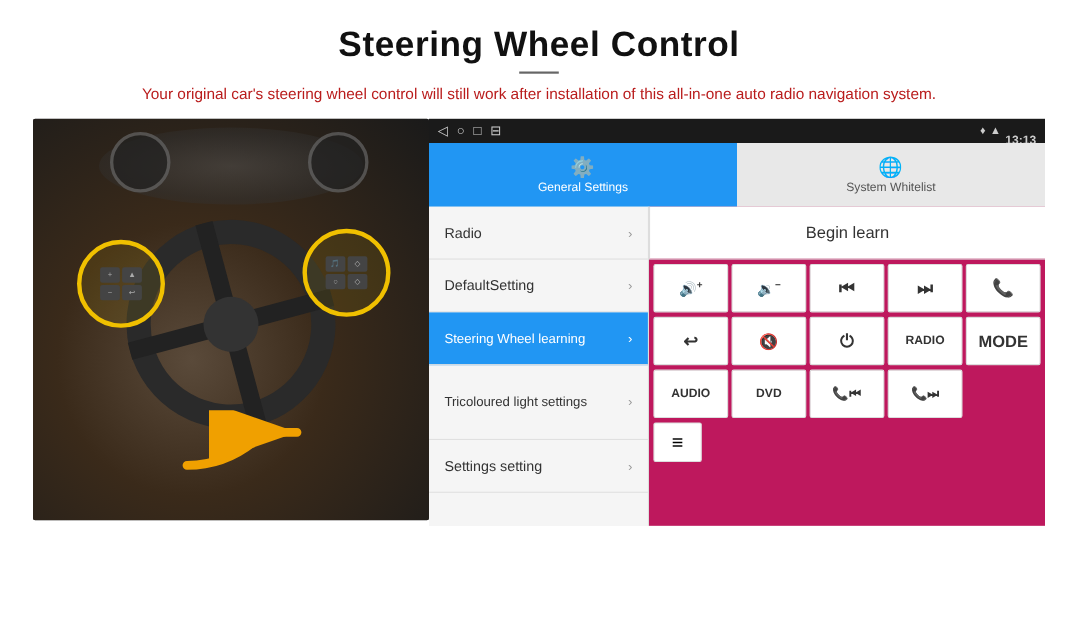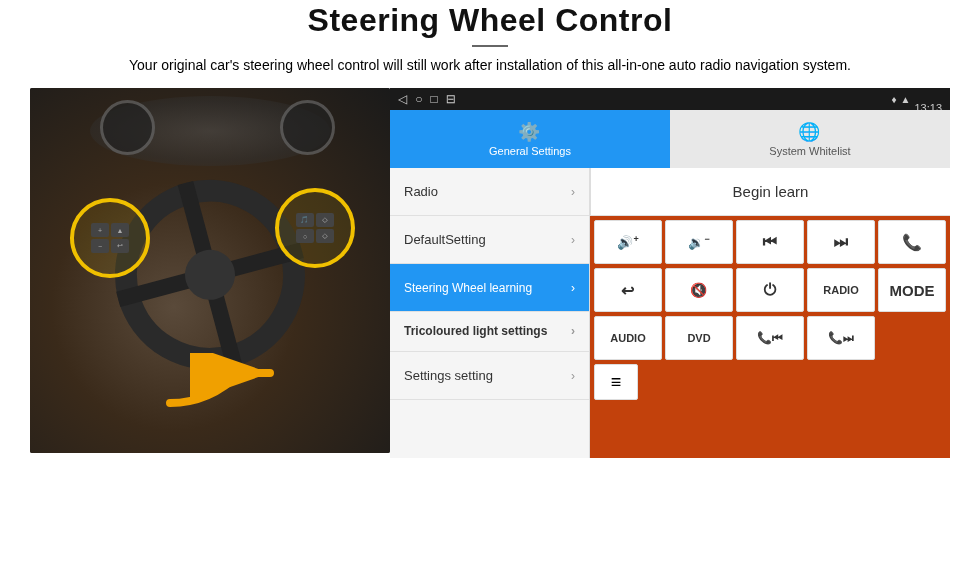--- a/index.html
+++ b/index.html
@@ -7,31 +7,31 @@
       width: 980px;
       height: 562px;
       font-family: Arial, sans-serif;
       background: #fff;
       overflow: hidden;
     }
 
     
     .header {
       text-align: center;
-      padding: 2px 40px 12px;
+      padding: 22px 40px 12px;
     }
     .header h1 {
       font-size: 32px;
       font-weight: 900;
       color: #111;
       letter-spacing: 0.5px;
     }
     .header p {
       font-size: 14px;
-      color: #000000;
+      color: #b91c1c;
       line-height: 1.5;
     }
 
     
     .main-content {
       display: flex;
       height: 370px;
       margin: 0 30px;
     }
 
@@ -229,21 +229,21 @@
       font-size: 12px;
       color: #999;
     }
     .menu-item.active .menu-chevron {
       color: white;
     }
 
     
     .controls-panel {
       flex: 1;
-      background: #c2410c;
+      background: #be185d;
       padding: 0;
     }
 
     
     .begin-learn-row {
       display: flex;
       align-items: center;
       height: 48px;
       background: #f5f5f5;
       border-bottom: 1px solid #e0e0e0;
@@ -368,21 +368,21 @@
     <div class="status-bar">
       <div class="status-bar-left">
         <span class="status-icon">◁</span>
         <span class="status-icon">○</span>
         <span class="status-icon">□</span>
         <span class="status-icon">⊟</span>
       </div>
       <div class="status-bar-right">
         <span style="font-size:10px;">♦</span>
         <span style="font-size:10px;">▲</span>
-        <span style="font-weight:normal;margin-top:17px;">13:13</span>
+        <span style="font-weight:bold;margin-top:17px;">13:13</span>
       </div>
     </div>
 
     <div class="tab-bar">
       <div class="tab-active">
         <span class="tab-icon">⚙️</span>
         <span>General Settings</span>
       </div>
       <div class="tab-inactive">
         <span class="tab-icon">🌐</span>
@@ -398,21 +398,21 @@
           <span class="menu-chevron">›</span>
         </div>
         <div class="menu-item">
           <span>DefaultSetting</span>
           <span class="menu-chevron">›</span>
         </div>
         <div class="menu-item active">
           <span style="font-size:12px;">Steering Wheel learning</span>
           <span class="menu-chevron">›</span>
         </div>
-        <div class="menu-item" style="height:40px;line-height:1.3;font-weight:bold;">
+        <div class="menu-item" style="height:68px;line-height:1.3;">
           <span style="font-size:12px;text-align:center;">Tricoloured light settings</span>
           <span class="menu-chevron">›</span>
         </div>
         <div class="menu-item">
           <span>Settings setting</span>
           <span class="menu-chevron">›</span>
         </div>
       </div>
 
       <div class="controls-panel">

